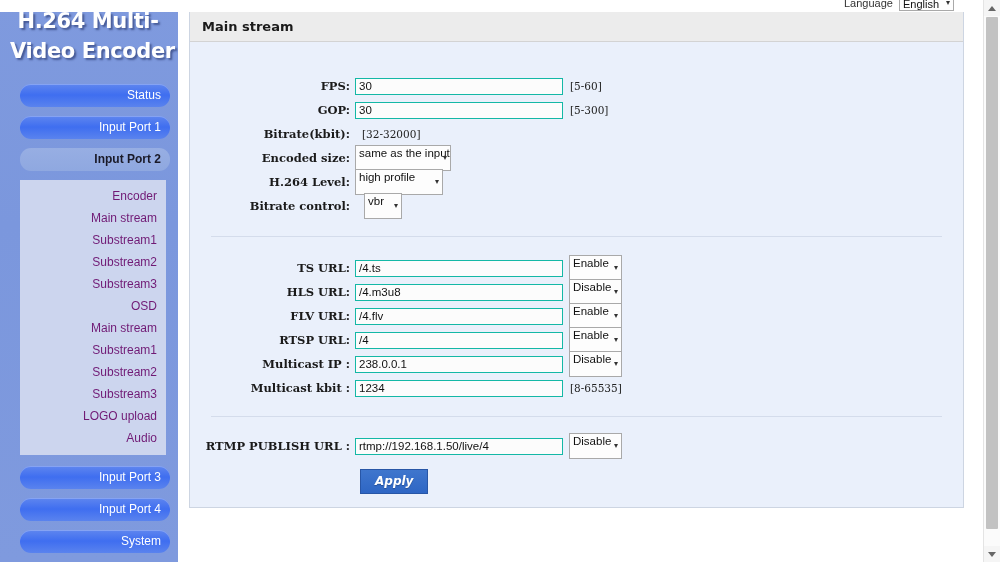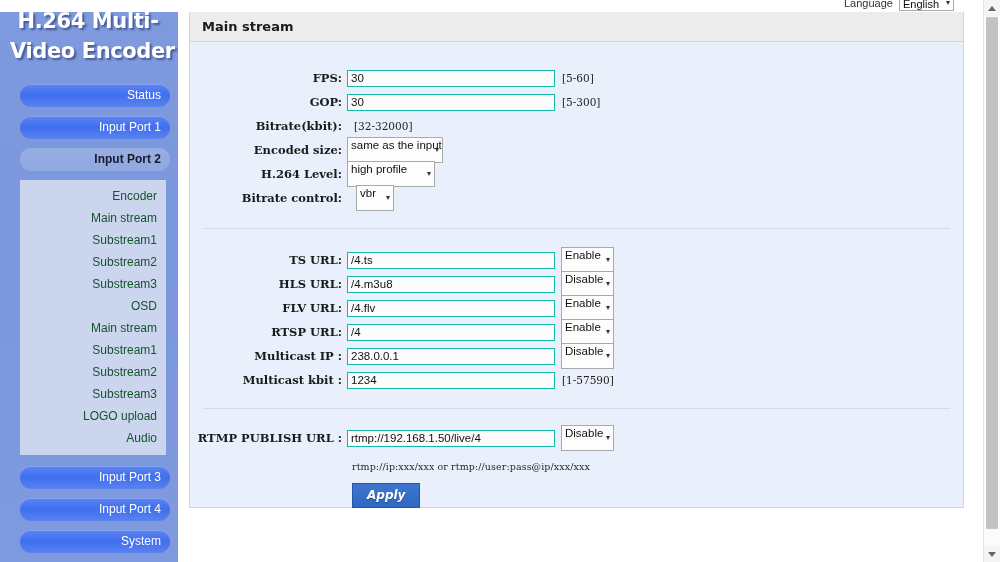--- a/index.html
+++ b/index.html
@@ -109,21 +109,21 @@
   #submenu {
     margin: 0 12px 0 20px;
     background: #ccd5ee;
     padding: 5px 0 6px 0;
   }
   .nav-sub {
     height: 22px;
     line-height: 22px;
     text-align: right;
     padding-right: 9px;
-    color: #14532d;
+    color: #701a75;
     font-size: 12px;
     cursor: pointer;
   }
 
   
   #panel {
     position: absolute;
     left: 189px;
     top: 10px;
     width: 775px;
@@ -141,21 +141,21 @@
     padding-left: 12px;
     box-sizing: border-box;
   }
   #panel-title {
     font-family: "DejaVu Sans", sans-serif;
     font-weight: bold;
     font-size: 13px;
     color: #1b1b1b;
   }
   #panel-body {
-    padding: 2px;
+    padding: 10px;
   }
 
   .divider {
     height: 1px;
     background: #d4dceb;
     margin: 0 11px;
   }
 
   .form-group { padding: 14px 0 10px 0; }
   #group-1 { padding-top: 22px; padding-bottom: 18px; }
@@ -468,42 +468,41 @@
             <span>Disable</span>
             <span class="caret">▾</span>
           </span>
         </div>
       </div>
 
       <div class="row">
         <div class="lbl">Multicast kbit :</div>
         <div class="field-wrap">
           <input class="txt txt-wide" value="1234" style="">
-          <span class="hint">[1-57590]</span>
+          <span class="hint">[8-65535]</span>
         </div>
       </div>
 
     </div>
 
     <div class="divider"></div>
 
     <div class="form-group" id="group-3">
 
       <div class="row" id="rtmp-row">
         <div class="lbl">RTMP PUBLISH URL :</div>
         <div class="field-wrap">
           <input class="txt txt-wide" value="rtmp://192.168.1.50/live/4" style="">
           <span class="sel sel-status">
             <span>Disable</span>
             <span class="caret">▾</span>
           </span>
         </div>
       </div>
 
-      <div id="rtmp-note">rtmp://ip:xxx/xxx or rtmp://user:pass@ip/xxx/xxx</div>
 
       <div id="apply-wrap">
         <span id="apply-button">Apply</span>
       </div>
 
     </div>
 
   </div>
 </div>
 

